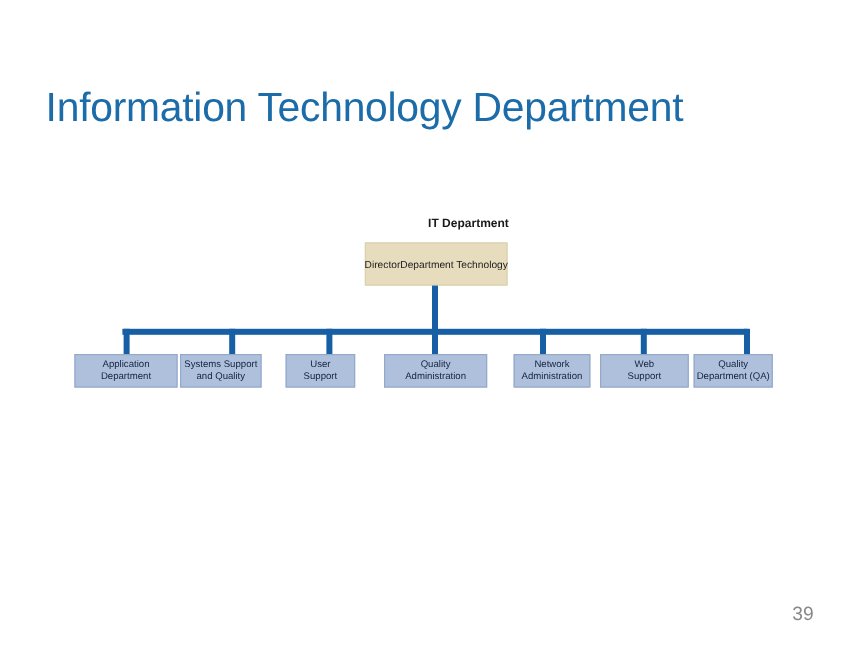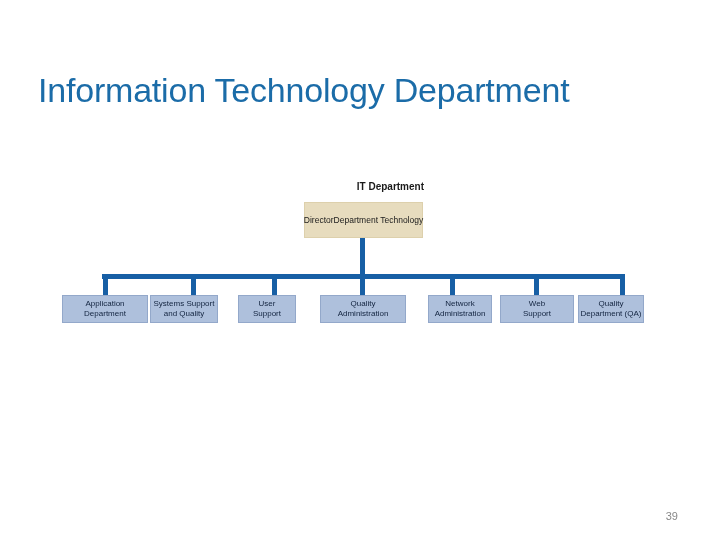--- a/index.html
+++ b/index.html
@@ -124,21 +124,21 @@
     padding: 0 2px;
   }
 
   .child-line { display: block; white-space: nowrap; }
 
   
   .page-number {
     position: absolute;
     right: 42px;
     bottom: 18px;
-    font-size: 11px;
+    font-size: 16px;
     color: #888888;
   }
 </style>
 </head>
 <body>
 
 <div class="slide">
 
   <h1 class="slide-title">Information Technology Department</h1>
 

